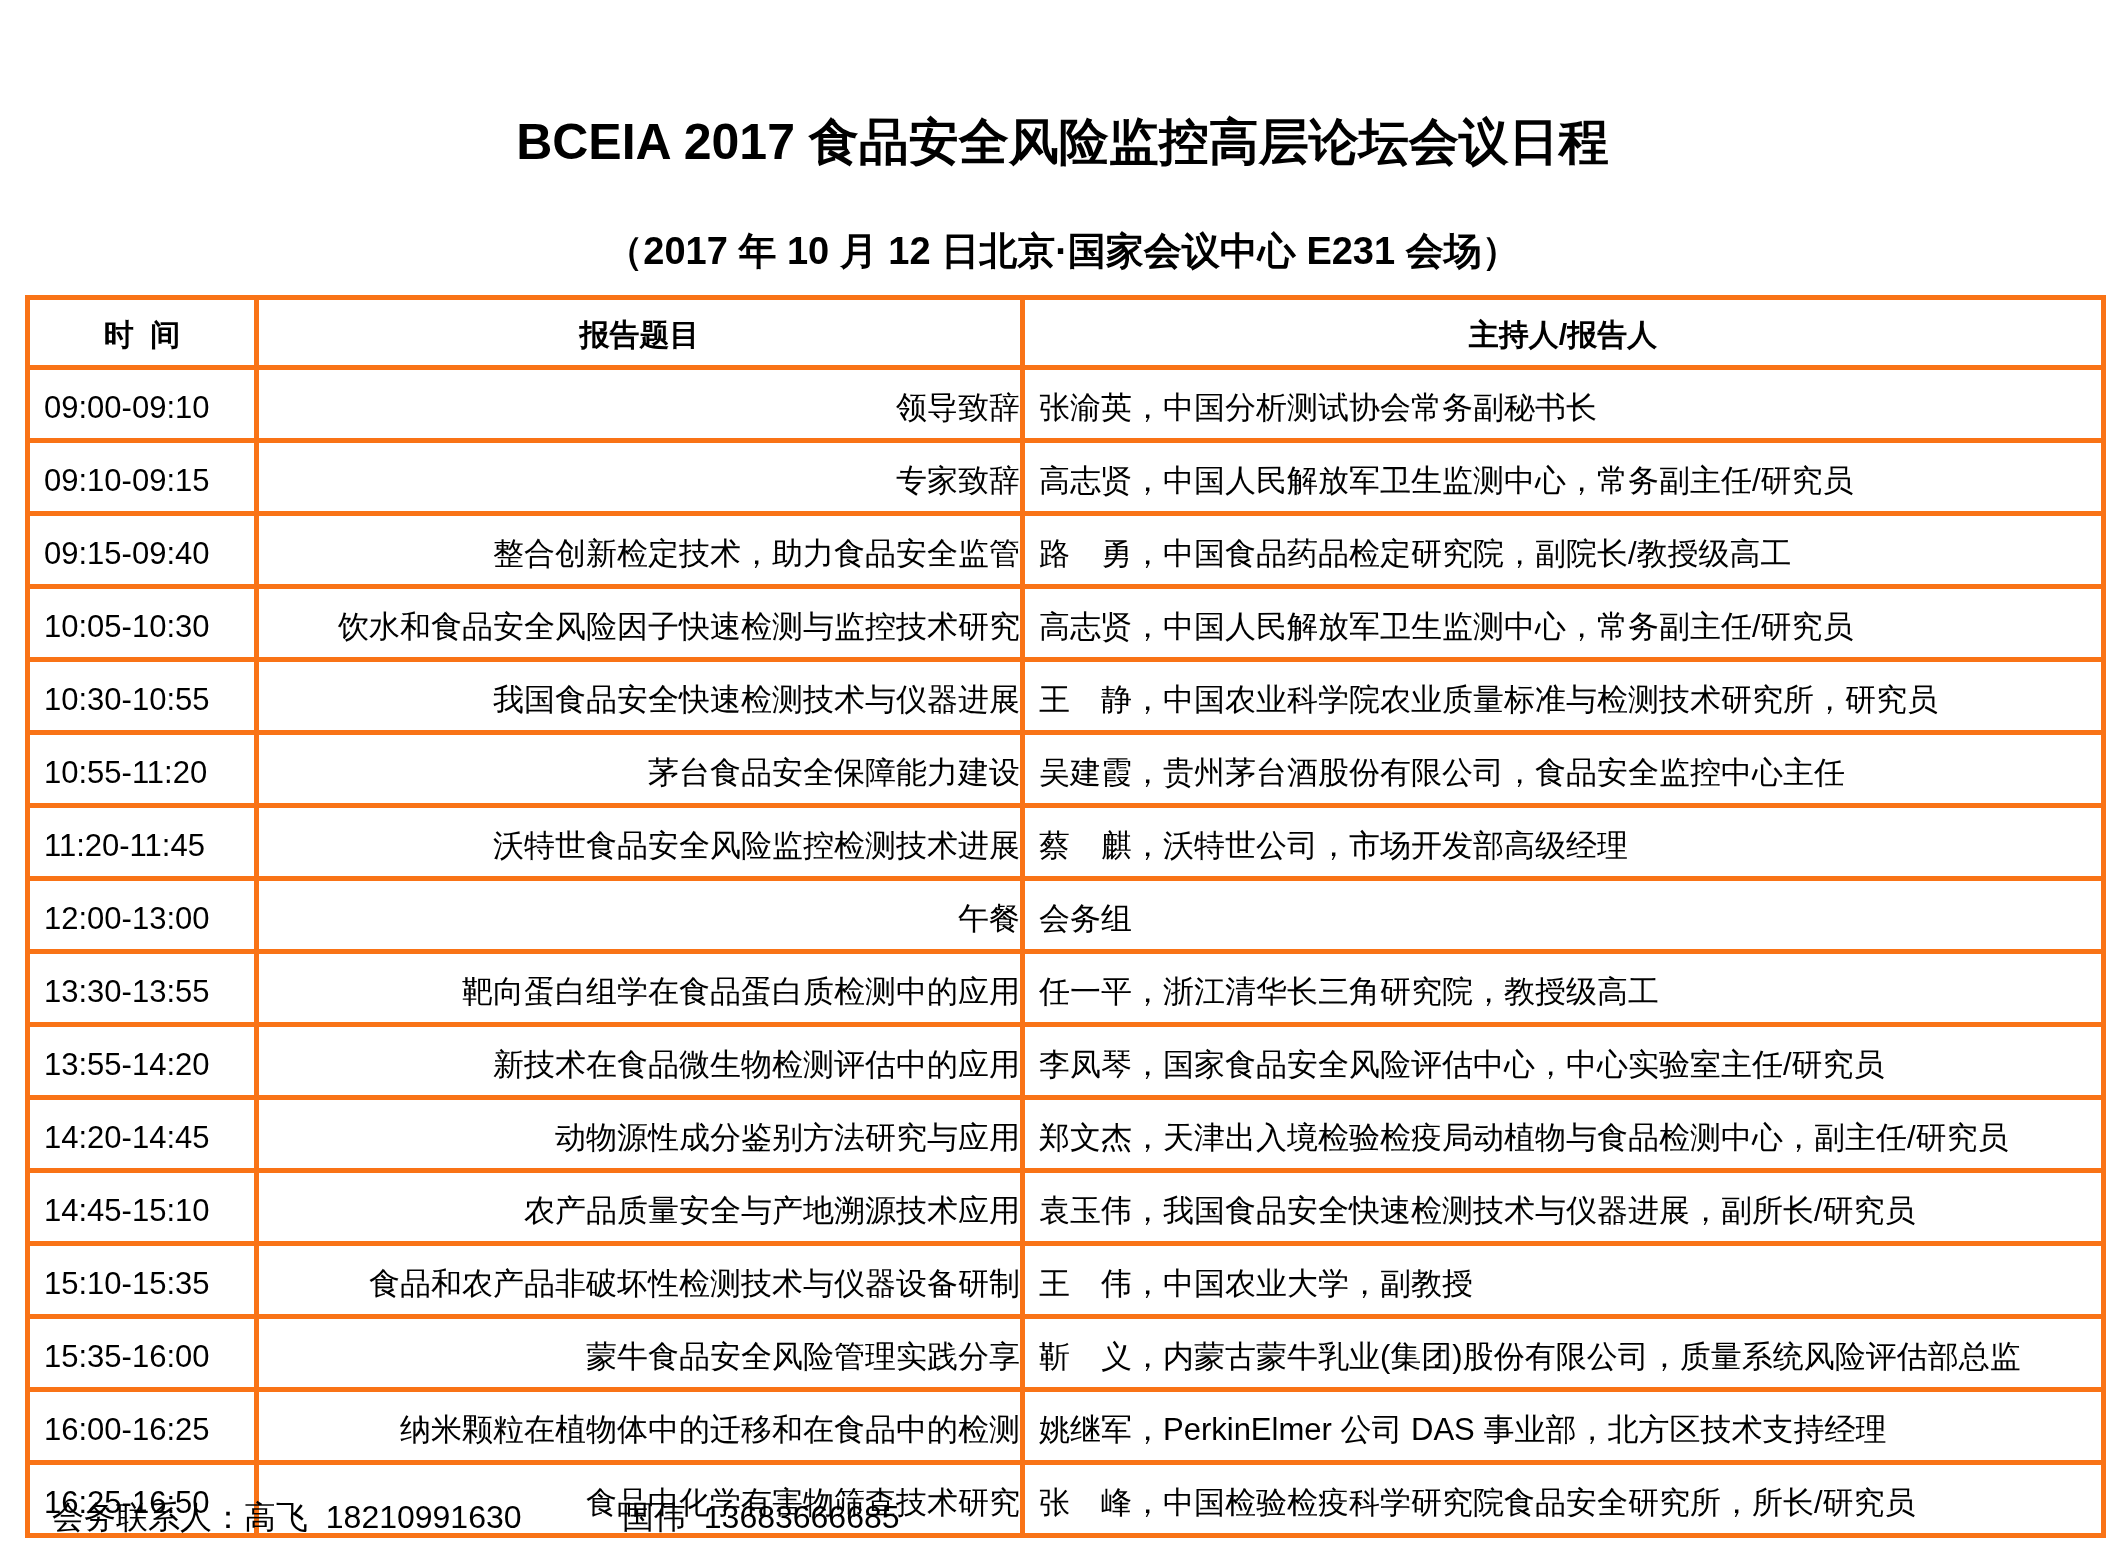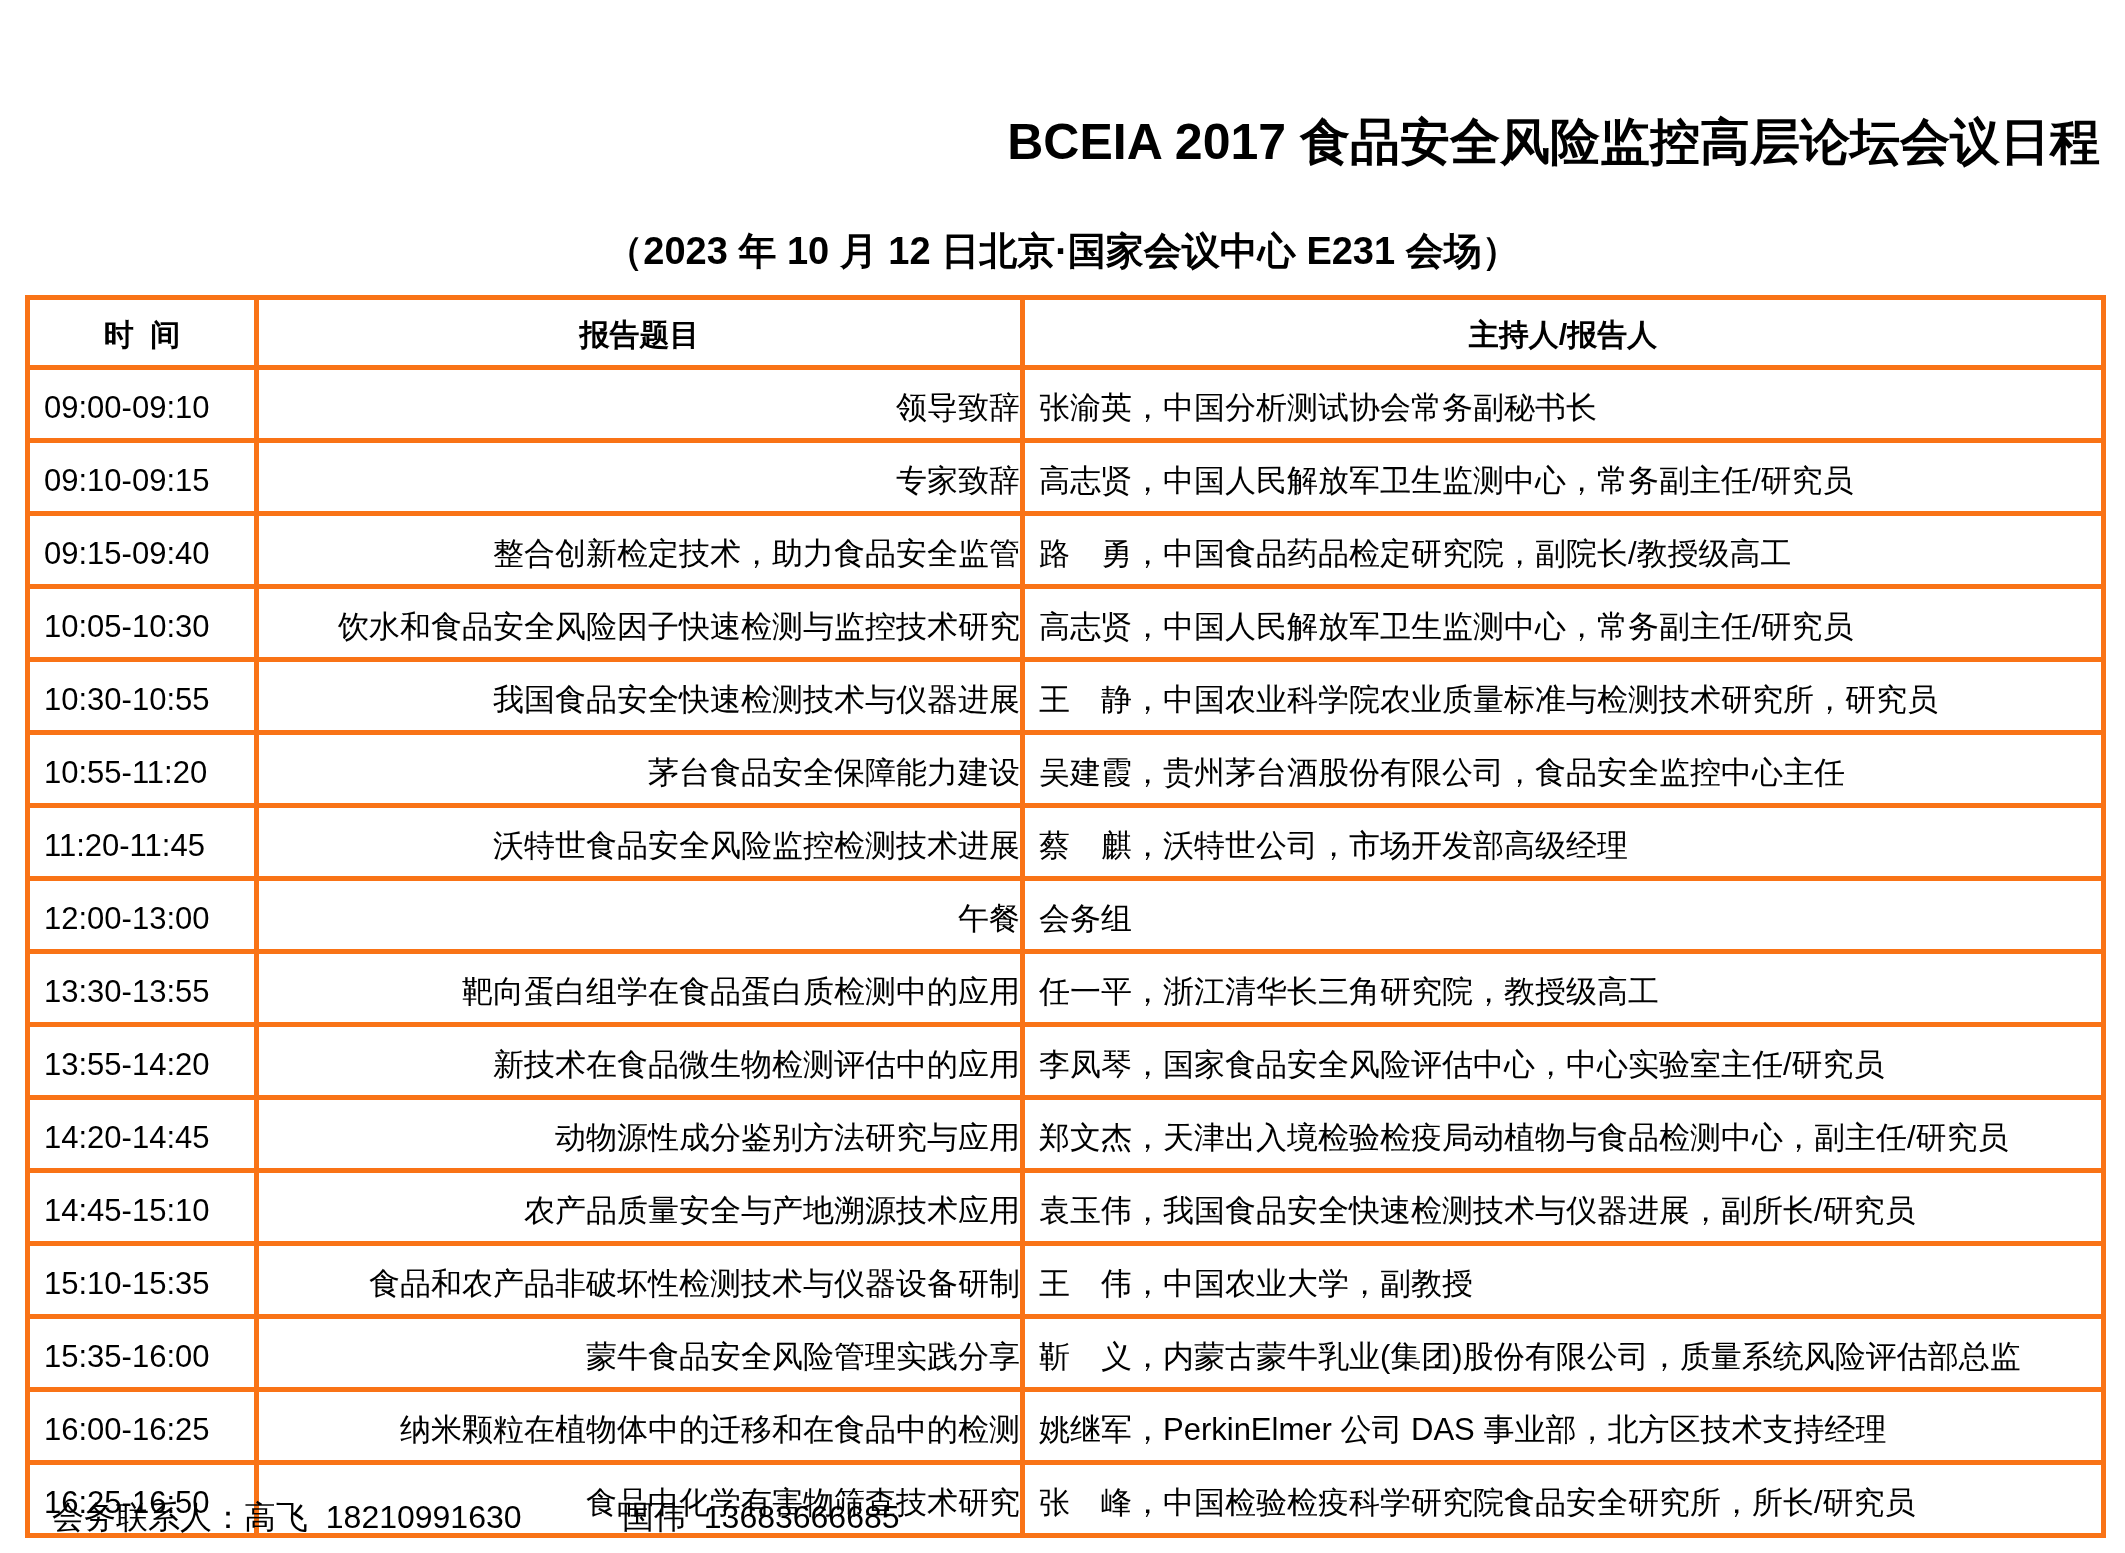--- a/index.html
+++ b/index.html
@@ -13,21 +13,21 @@
       position: relative;
       overflow: hidden;
       font-family: "Liberation Sans", "DejaVu Sans", sans-serif;
       color: #000000;
     }
     .title {
       position: absolute;
       left: 25px;
       width: 2075px;
       top: 112px;
-      text-align: right;
+      text-align: center;
       font-size: 50px;
       font-weight: bold;
       line-height: 60px;
       white-space: nowrap;
     }
     .subtitle {
       position: absolute;
       left: 25px;
       width: 2075px;
       top: 226px;
@@ -83,21 +83,21 @@
     .footer .contact2 {
       position: absolute;
       left: 570px;
       top: 0;
     }
   </style>
 </head>
 <body>
 
 <div class="title">BCEIA 2017 食品安全风险监控高层论坛会议日程</div>
-<div class="subtitle">（2023 年 10 月 12 日北京·国家会议中心 E231 会场）</div>
+<div class="subtitle">（2017 年 10 月 12 日北京·国家会议中心 E231 会场）</div>
 
 <table class="schedule">
   <colgroup>
     <col class="col-time">
     <col class="col-topic">
     <col class="col-speaker">
   </colgroup>
   <thead>
     <tr>
       <th style="white-space:pre;">时  间</th>

